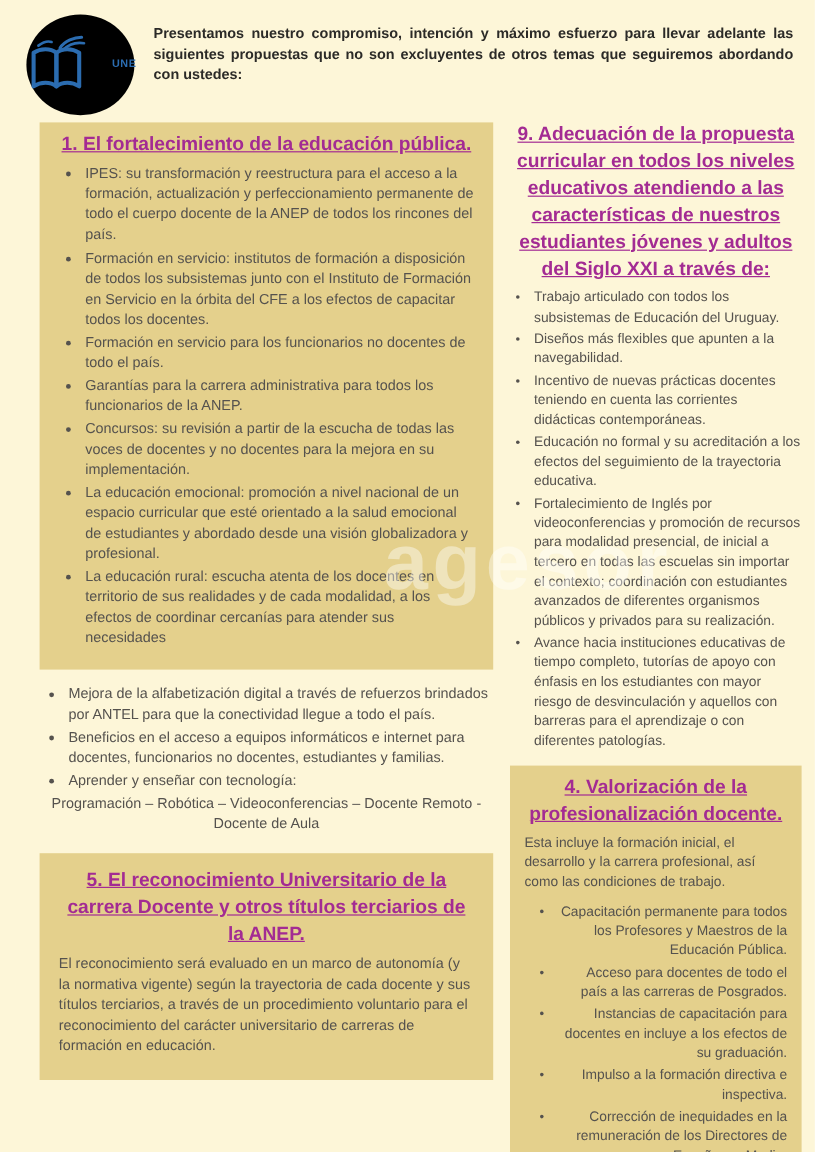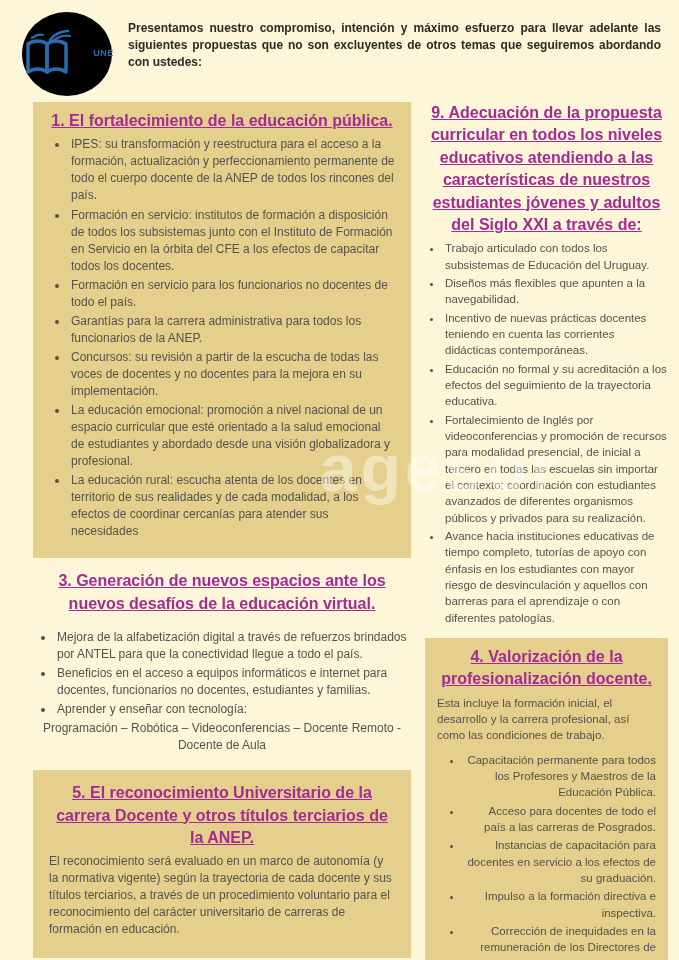--- a/index.html
+++ b/index.html
@@ -119,21 +119,20 @@
             <li>Formación en servicio: institutos de formación a disposición de todos los subsistemas junto con el Instituto de Formación en Servicio en la órbita del CFE a los efectos de capacitar todos los docentes.</li>
             <li>Formación en servicio para los funcionarios no docentes de todo el país.</li>
             <li>Garantías para la carrera administrativa para todos los funcionarios de la ANEP.</li>
             <li>Concursos: su revisión a partir de la escucha de todas las voces de docentes y no docentes para la mejora en su implementación.</li>
             <li>La educación emocional: promoción a nivel nacional de un espacio curricular que esté orientado a la salud emocional de estudiantes y abordado desde una visión globalizadora y profesional.</li>
             <li>La educación rural: escucha atenta de los docentes en territorio de sus realidades y de cada modalidad, a los efectos de coordinar cercanías para atender sus necesidades</li>
           </ul>
       </div>
 
       <div class="sec3">
-        <h2 class="sec-title">3. Generación de nuevos espacios ante los nuevos desafíos de la educación virtual.</h2>
         <ul class="bullets">
             <li>Mejora de la alfabetización digital a través de refuerzos brindados por ANTEL para que la conectividad llegue a todo el país.</li>
             <li>Beneficios en el acceso a equipos informáticos e internet para docentes, funcionarios no docentes, estudiantes y familias.</li>
             <li>Aprender y enseñar con tecnología:</li>
           </ul>
         <div class="tech-line">Programación – Robótica – Videoconferencias – Docente Remoto - Docente de Aula</div>
       </div>
 
       <div class="tan-box box5">
         <h2 class="sec-title">5. El reconocimiento Universitario de la carrera Docente y otros títulos terciarios de la ANEP.</h2>
@@ -155,21 +154,21 @@
             <li>Avance hacia instituciones educativas de tiempo completo, tutorías de apoyo con énfasis en los estudiantes con mayor riesgo de desvinculación y aquellos con barreras para el aprendizaje o con diferentes patologías.</li>
           </ul>
       </div>
 
       <div class="tan-box box4">
         <h2 class="sec-title">4. Valorización de la profesionalización docente.</h2>
         <div class="body-text">Esta incluye la formación inicial, el desarrollo y la carrera profesional, así como las condiciones de trabajo.</div>
         <ul class="bullets">
             <li>Capacitación permanente para todos los Profesores y Maestros de la Educación Pública.</li>
             <li>Acceso para docentes de todo el país a las carreras de Posgrados.</li>
-            <li>Instancias de capacitación para docentes en servicio a los efectos de su graduación.</li>
+            <li>Instancias de capacitación para docentes en incluye a los efectos de su graduación.</li>
             <li>Impulso a la formación directiva e inspectiva.</li>
             <li>Corrección de inequidades en la remuneración de los Directores de Enseñanza Media.</li>
           </ul>
       </div>
 
     </div>
 
   </div>
 
   <div class="watermark">agesor</div>

